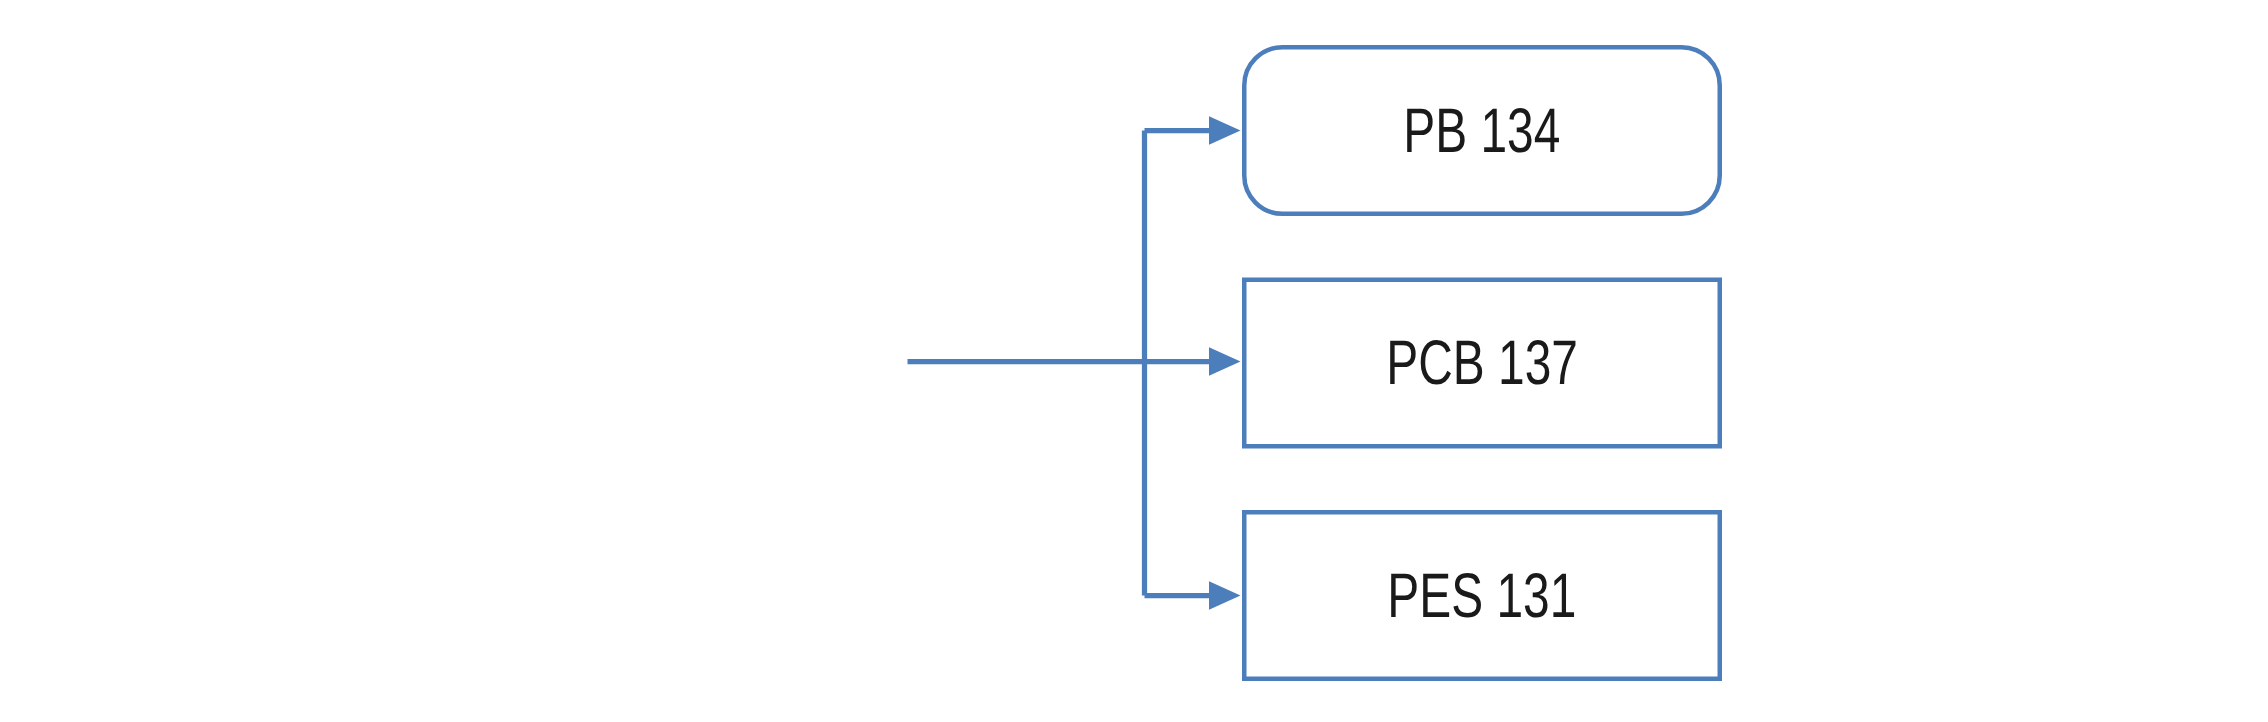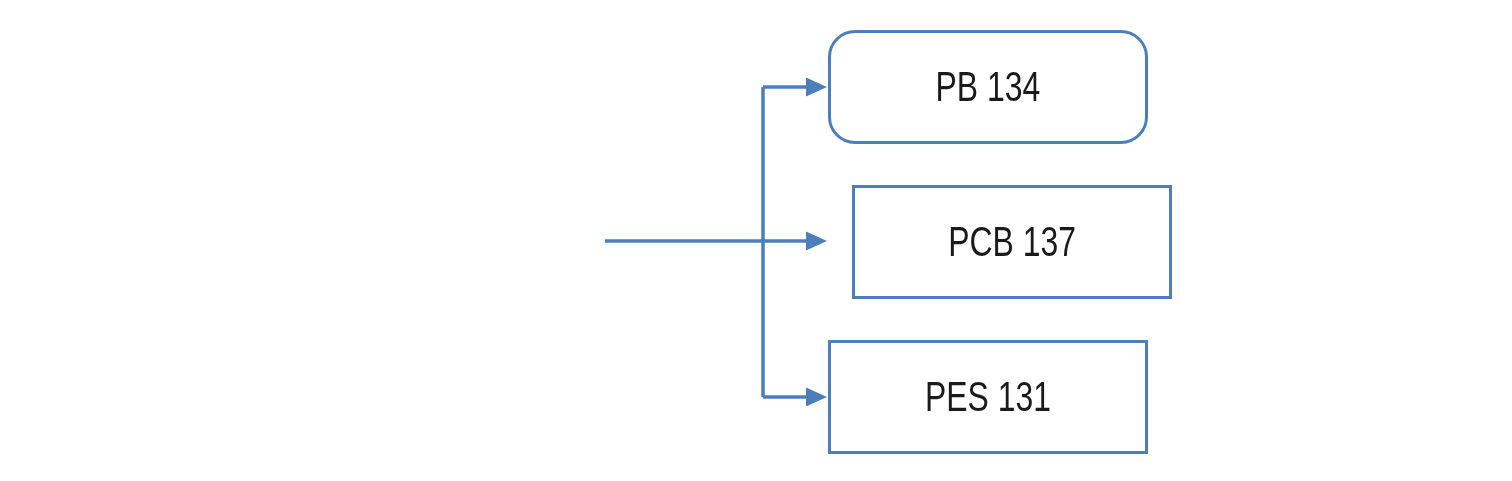--- a/index.html
+++ b/index.html
@@ -30,21 +30,21 @@
     border:3px solid var(--accent,#4d7ebc);
     display:flex;
     flex-direction:column;
     align-items:center;
     justify-content:center;
     text-align:center;
   }
   .root{left:364px;top:153px;width:241px;height:168px;}
   .child{left:828px;width:320px;height:114px;}
   .c1{top:30px;border-radius:27px;}
-  .c2{top:185px;margin-left:24px;}
+  .c2{top:185px;}
   .c3{top:340px;}
   .lbl{
     display:inline-block;
     transform:scaleX(0.76);
     white-space:nowrap;
     font-size:34px;
     line-height:1.18;
   }
   .count{
     font-weight:bold;

